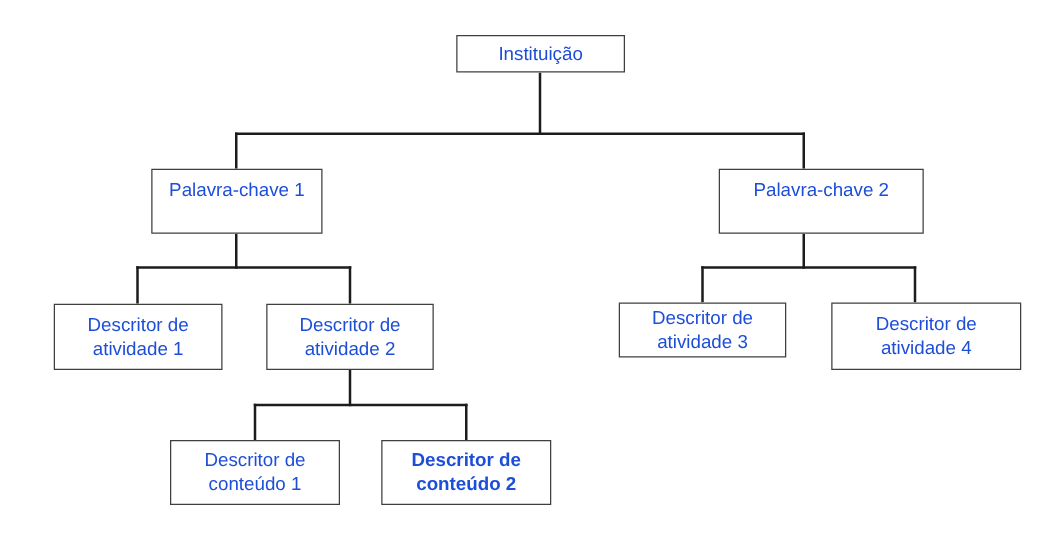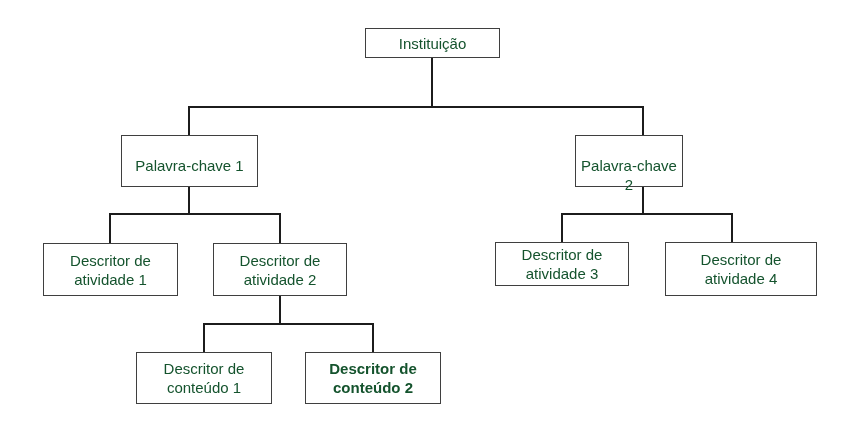--- a/index.html
+++ b/index.html
@@ -13,47 +13,47 @@
     height: 437px;
     background: #ffffff;
     font-family: "Liberation Sans", sans-serif;
     overflow: hidden;
   }
   .node {
     position: absolute;
     box-sizing: border-box;
     border: 1.5px solid #3f3f3f;
     background: #ffffff;
-    color: #14532d;
+    color: #1d4ed8;
     font-size: 15px;
     line-height: 19px;
     text-align: center;
     display: flex;
     align-items: center;
     justify-content: center;
     padding: 0 4px;
   }
   .node.top-text {
     align-items: flex-start;
-    padding-top: 20px;
+    padding-top: 7px;
   }
   .node span {
     display: block;
   }
   .line {
     position: absolute;
     background: #1c1c1c;
   }
   .hline { height: 2px; }
   .vline { width: 2px; }
 
   
   .n-instituicao { left: 365px; top: 28px;  width: 135px; height: 30px; }
   .n-palavra1    { left: 121px; top: 135px; width: 137px; height: 52px; }
-  .n-palavra2    { left: 575px; top: 135px; width: 108px; height: 52px; }
+  .n-palavra2    { left: 575px; top: 135px; width: 164px; height: 52px; }
   .n-ativ1       { left: 43px;  top: 243px; width: 135px; height: 53px; }
   .n-ativ2       { left: 213px; top: 243px; width: 134px; height: 53px; }
   .n-ativ3       { left: 495px; top: 242px; width: 134px; height: 44px; }
   .n-ativ4       { left: 665px; top: 242px; width: 152px; height: 54px; }
   .n-cont1       { left: 136px; top: 352px; width: 136px; height: 52px; }
   .n-cont2       { left: 305px; top: 352px; width: 136px; height: 52px; font-weight: bold; }
 
   
   .l1  { left: 431px; top: 58px;  height: 50px; }           
   .l2  { left: 188px; top: 106px; width: 456px; }           

